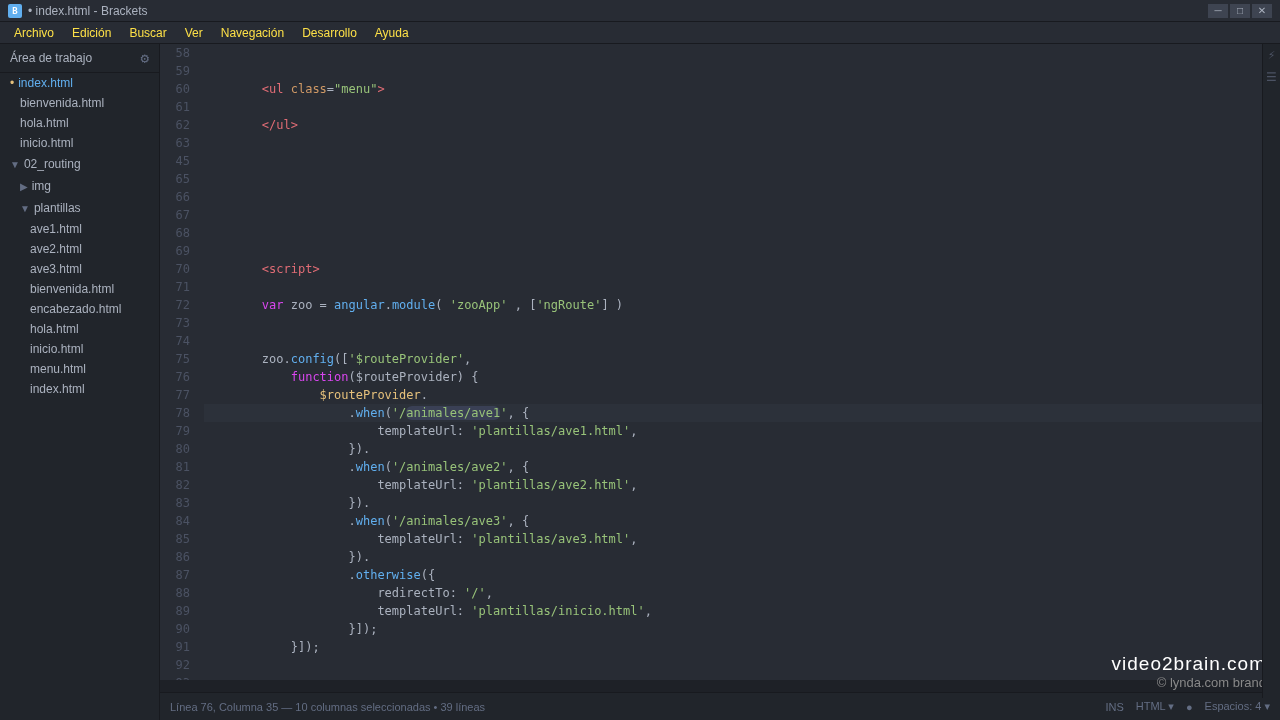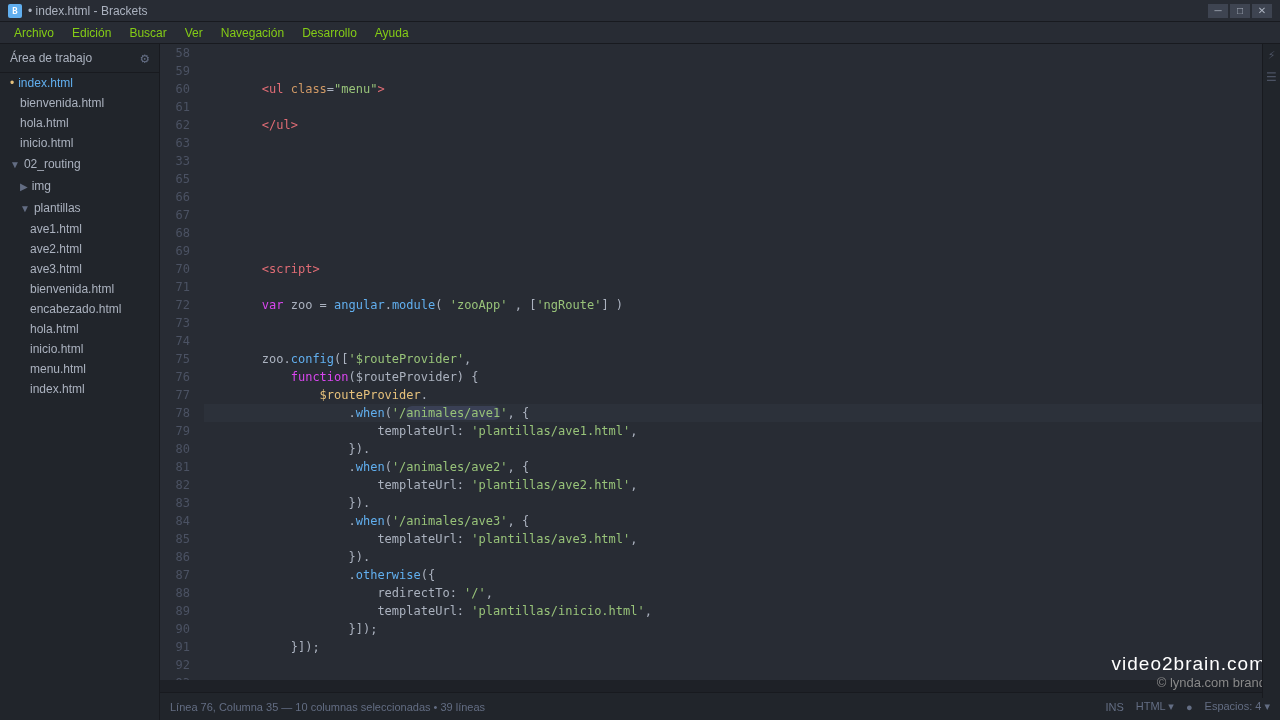--- a/index.html
+++ b/index.html
@@ -70,21 +70,21 @@
       height: 22px;
       display: flex;
       align-items: center;
       padding: 0 6px;
       border-bottom: 1px solid #181a1f;
       flex-shrink: 0;
       gap: 2px;
     }
     .menu-item {
       padding: 2px 8px;
-      color: #84cc16;
+      color: #fde047;
       font-size: 12px;
       font-family: 'Segoe UI', sans-serif;
       cursor: pointer;
       border-radius: 3px;
     }
 
     
     #main {
       display: flex;
       flex: 1;
@@ -352,21 +352,21 @@
 
     <div id="editor">
       <div id="code-content">
         <div id="line-numbers">
         <div>58</div>
             <div>59</div>
             <div>60</div>
             <div>61</div>
             <div>62</div>
             <div>63</div>
-            <div>33</div>
+            <div>45</div>
             <div>65</div>
             <div>66</div>
             <div>67</div>
             <div>68</div>
             <div>69</div>
             <div>70</div>
             <div>71</div>
             <div>72</div>
             <div>73</div>
             <div>74</div>

